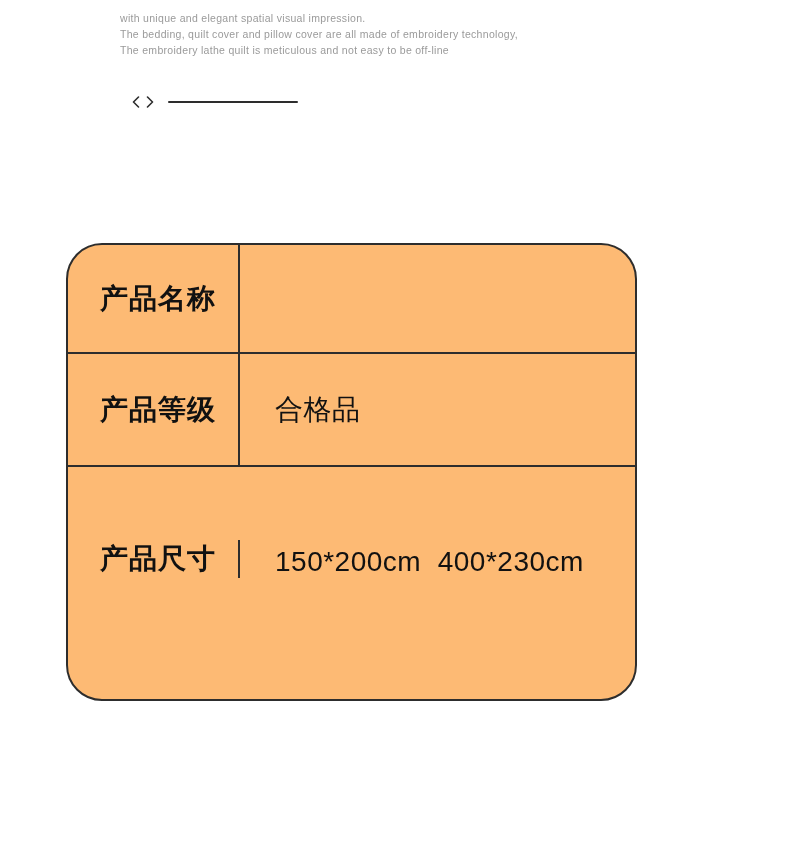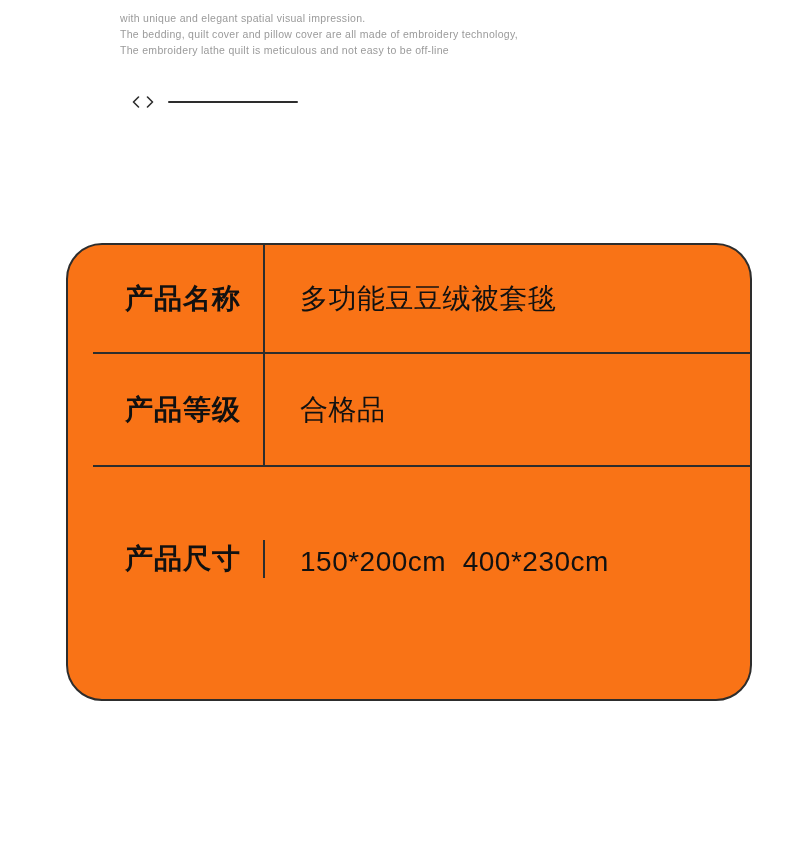--- a/index.html
+++ b/index.html
@@ -41,28 +41,27 @@
     width: 130px; height: 2.5px;
     background: #2d2d2d;
     margin-left: 11px;
     border-radius: 1px;
   }
 
   
   .spec-table {
     position: absolute;
     left: 66px; top: 243px;
-    width: 686px; height: 458px;
+    width: 571px; height: 458px;
     border: 2.5px solid #2d2d2d;
     border-radius: 36px;
-    background: #f97316;
+    background: #fdba74;
     display: grid;
     grid-template-rows: 109px 113px 111px 1fr;
     overflow: hidden;
-    padding-left: 25px;
   }
   .spec-row { display: flex; border-bottom: 2.5px solid #2d2d2d; }
   .spec-row:last-child { border-bottom: none; align-items: flex-end; }
   .spec-label {
     width: 172px;
     flex: 0 0 172px;
     border-right: 2.5px solid #2d2d2d;
     display: flex; align-items: center;
     padding-left: 32px;
     font-size: 28px;
@@ -107,21 +106,20 @@
           <polyline points="1.5,1 6.5,6 1.5,11" stroke="#2d2d2d" stroke-width="1.6" fill="none" stroke-linecap="round" stroke-linejoin="round"></polyline>
         </svg>
       </span>
     </button>
     <div class="progress-line"></div>
   </div>
 
   <div class="spec-table">
     <div class="spec-row">
       <div class="spec-label">产品名称</div>
-      <div class="spec-value">多功能豆豆绒被套毯</div>
     </div>
     <div class="spec-row">
       <div class="spec-label">产品等级</div>
       <div class="spec-value">合格品</div>
     </div>
     <div class="spec-row">
       <div class="spec-label">产品尺寸</div>
       <div class="spec-value">150*200cm  400*230cm</div>
     </div>
   </div>

